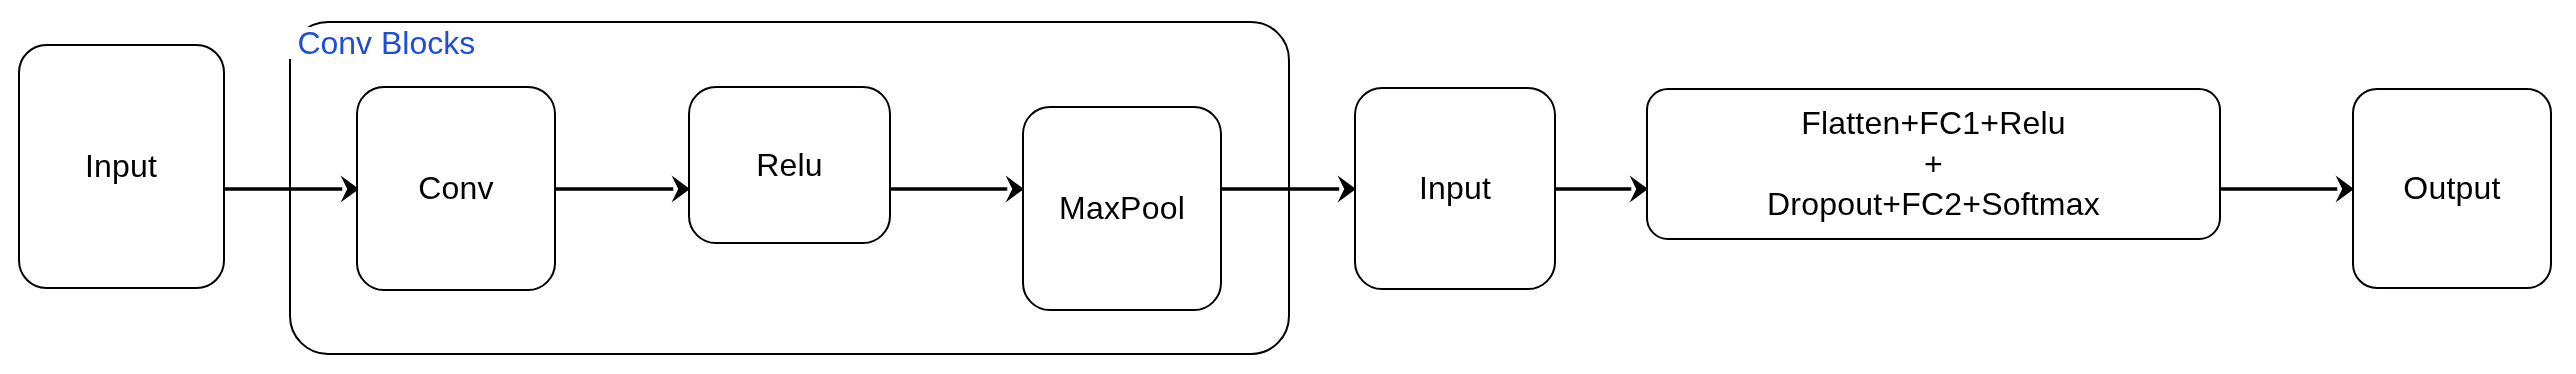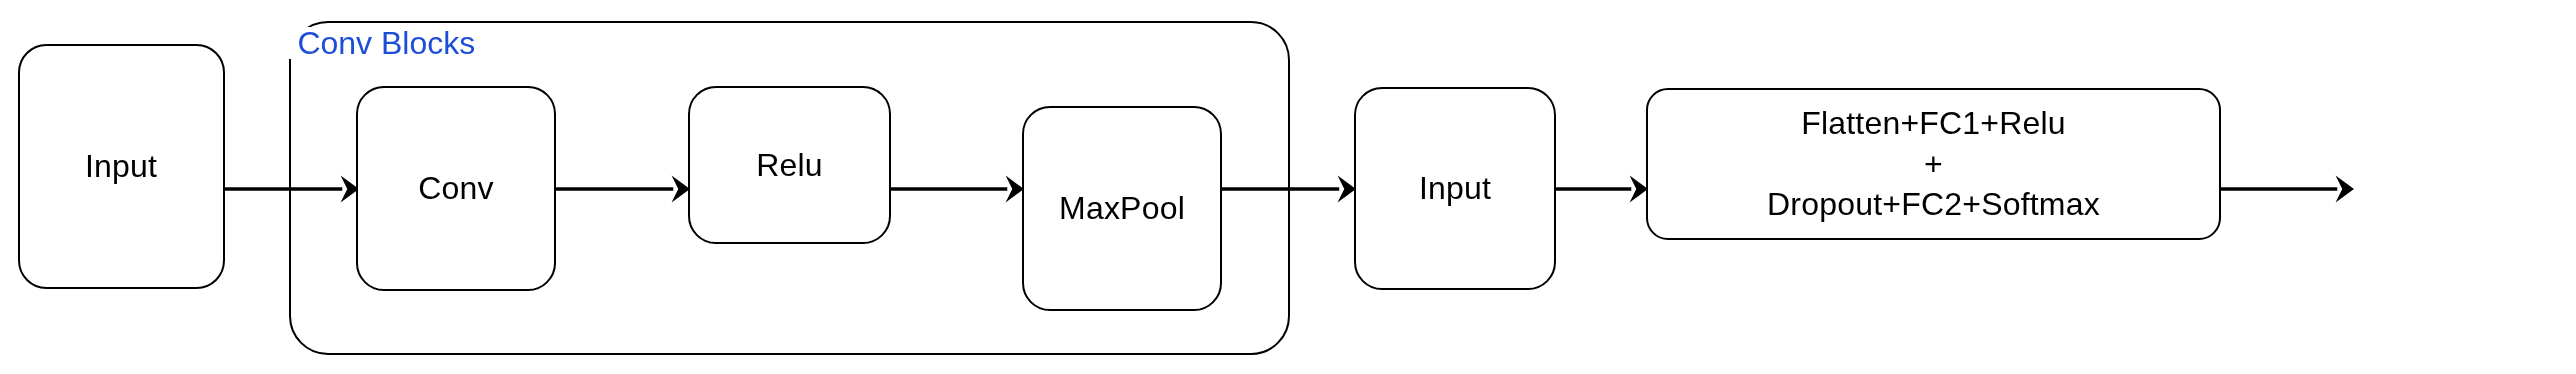--- a/index.html
+++ b/index.html
@@ -160,15 +160,18 @@
   <div class="node" id="node-bilstm">
     <span class="node-label">Input</span>
   </div>
 
   <div class="node" id="node-dense">
     <span class="node-label">Flatten+FC1+Relu
 +
 Dropout+FC2+Softmax</span>
   </div>
 
+  <div class="node" id="node-output">
+    <span class="node-label">Output</span>
+  </div>
 
 </div>
 
 
 </body></html>

